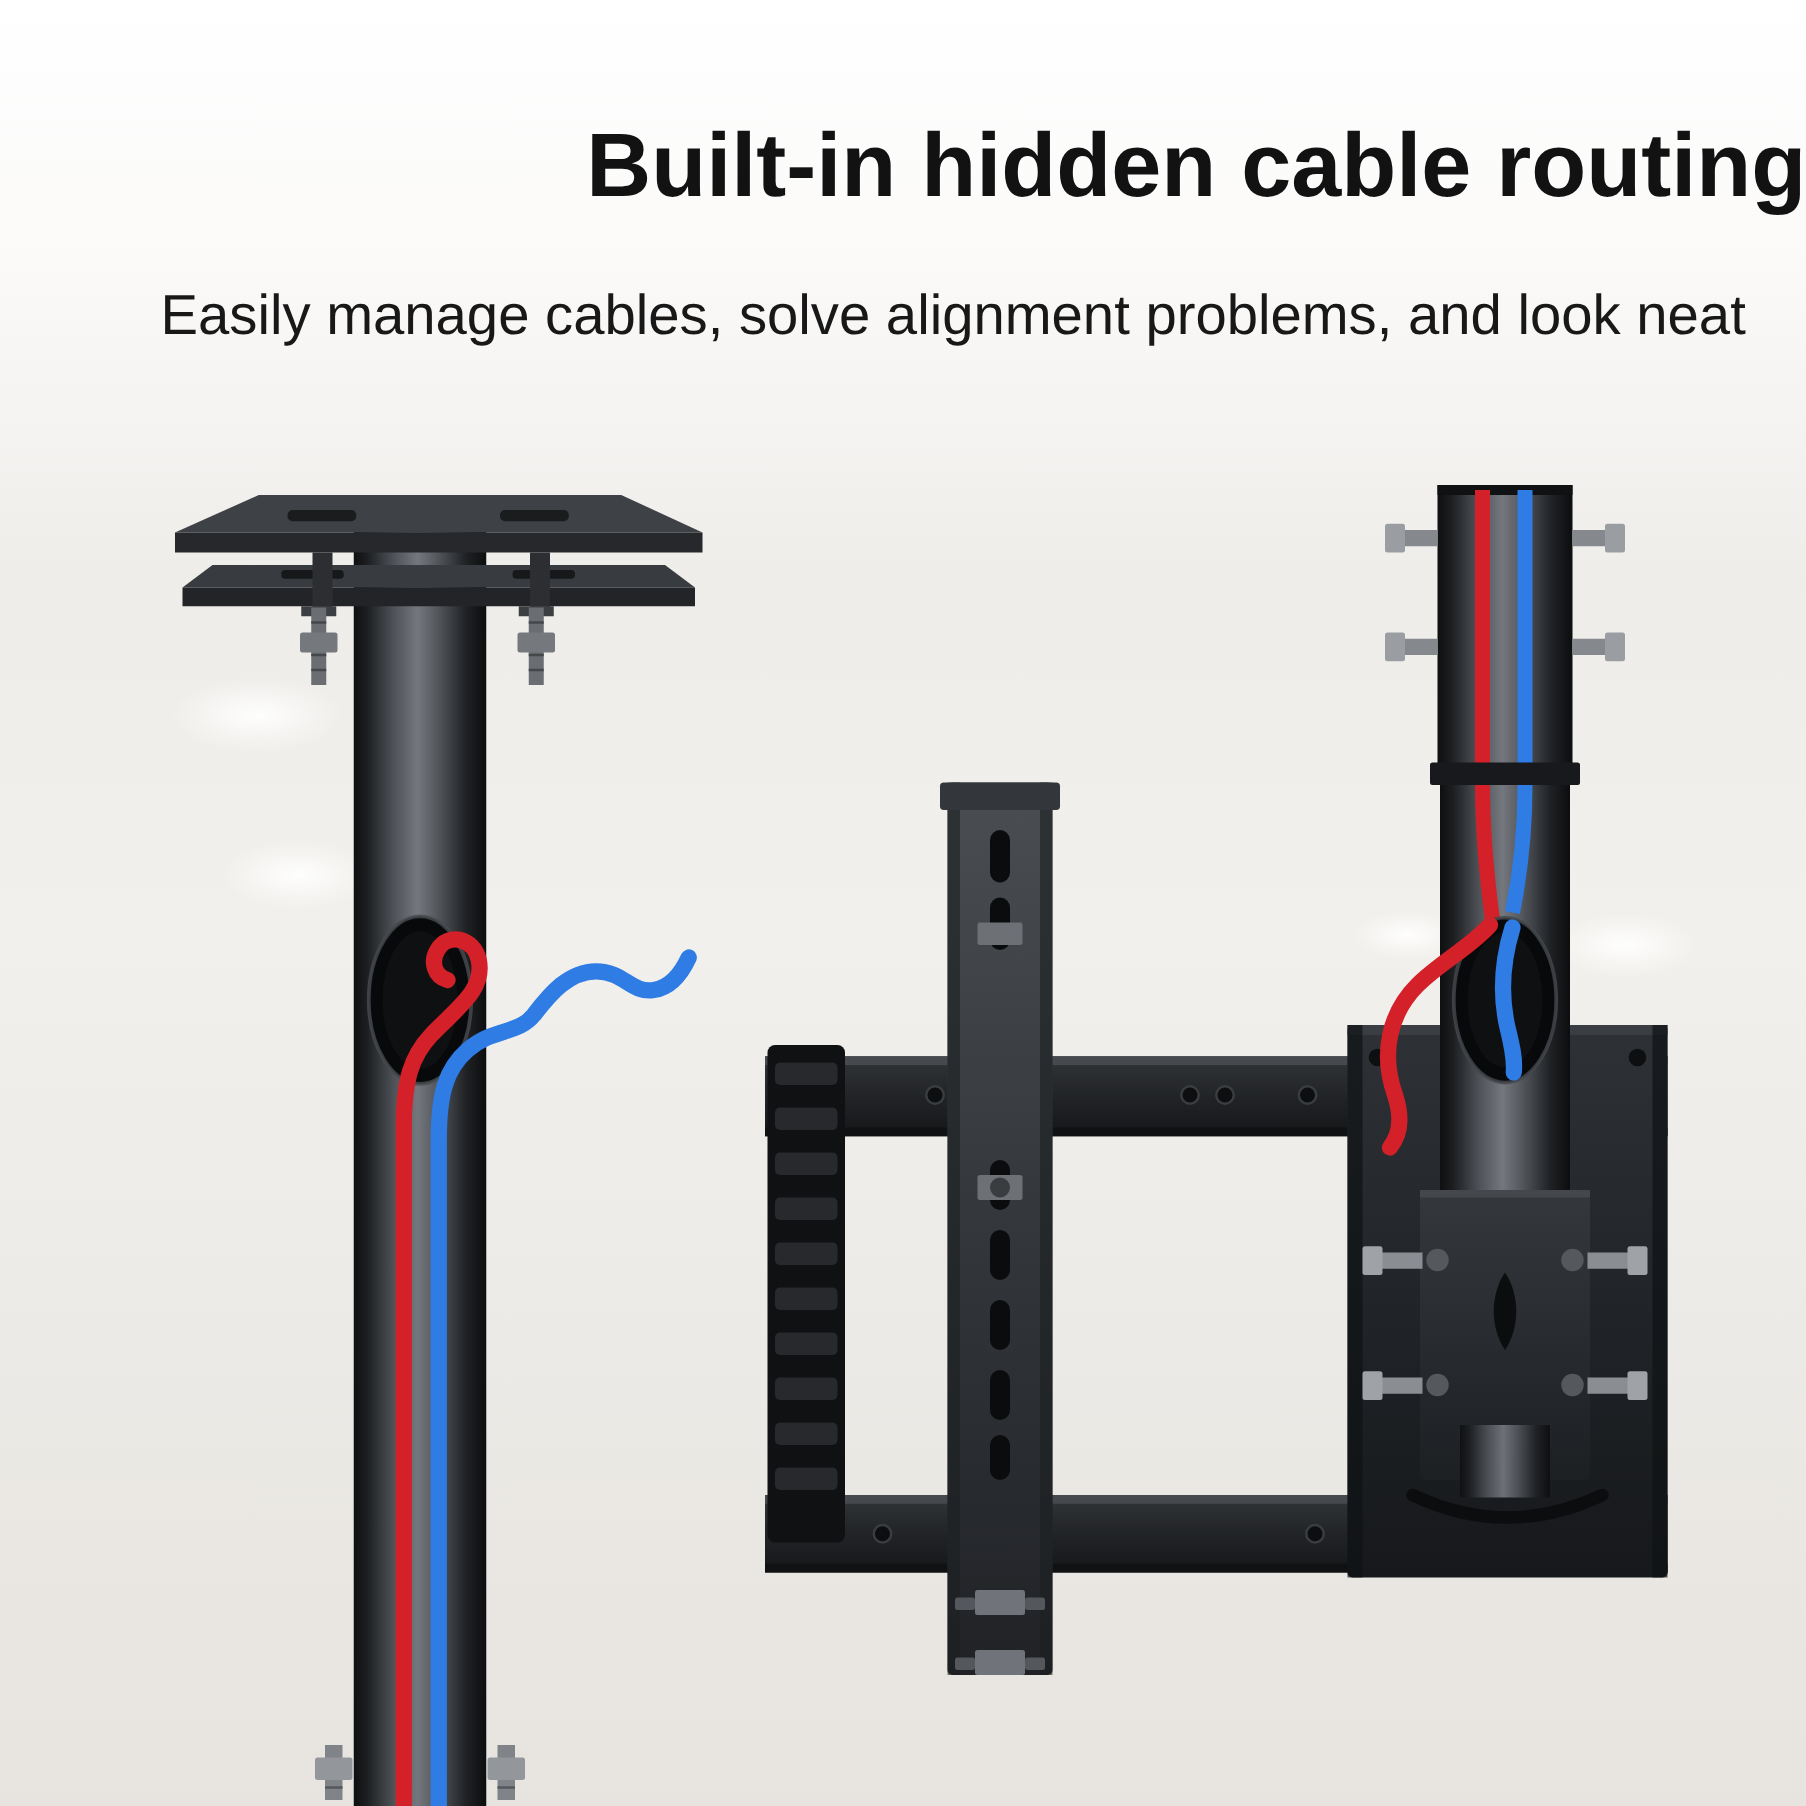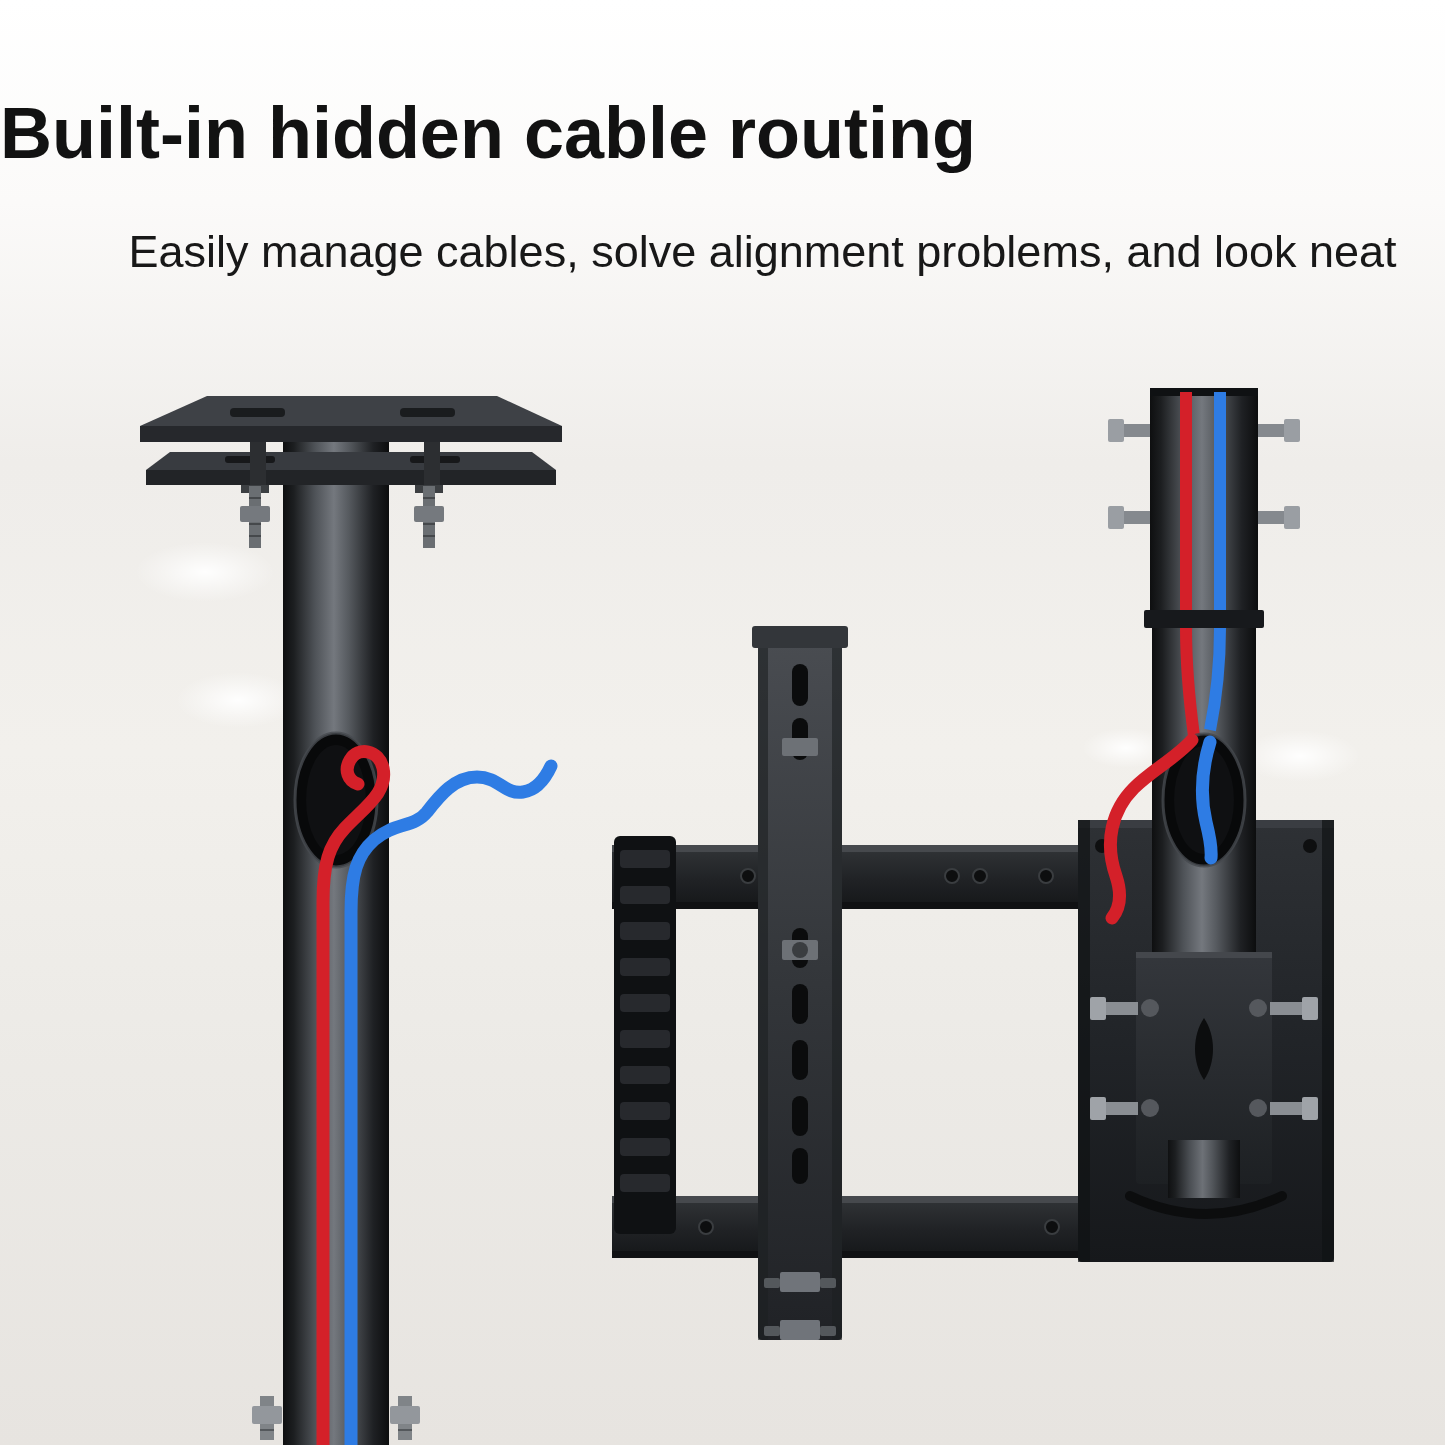--- a/index.html
+++ b/index.html
@@ -7,21 +7,21 @@
     width:1445px;height:1445px;
     font-family:"Liberation Sans", sans-serif;
     background:#fff;
   }
   .canvas{
     position:relative;width:1445px;height:1445px;overflow:hidden;
     background:linear-gradient(180deg,#ffffff 0%,#fbfaf9 14%,#efedea 32%,#f2f0ec 52%,#eceae6 74%,#e7e4e0 100%);
   }
   .title{
     position:absolute;top:92px;left:0;width:100%;
-    text-align:left;margin:0;
+    text-align:right;margin:0;
     font-size:72px;font-weight:700;color:#121212;letter-spacing:0;
   }
   .subtitle{
     position:absolute;top:226px;left:0;width:100%;
     text-align:center;margin:0;
     font-size:45px;font-weight:400;color:#181818;padding-left:40px;
   }
   svg.scene{position:absolute;left:0;top:0;}
 </style>
 </head>

